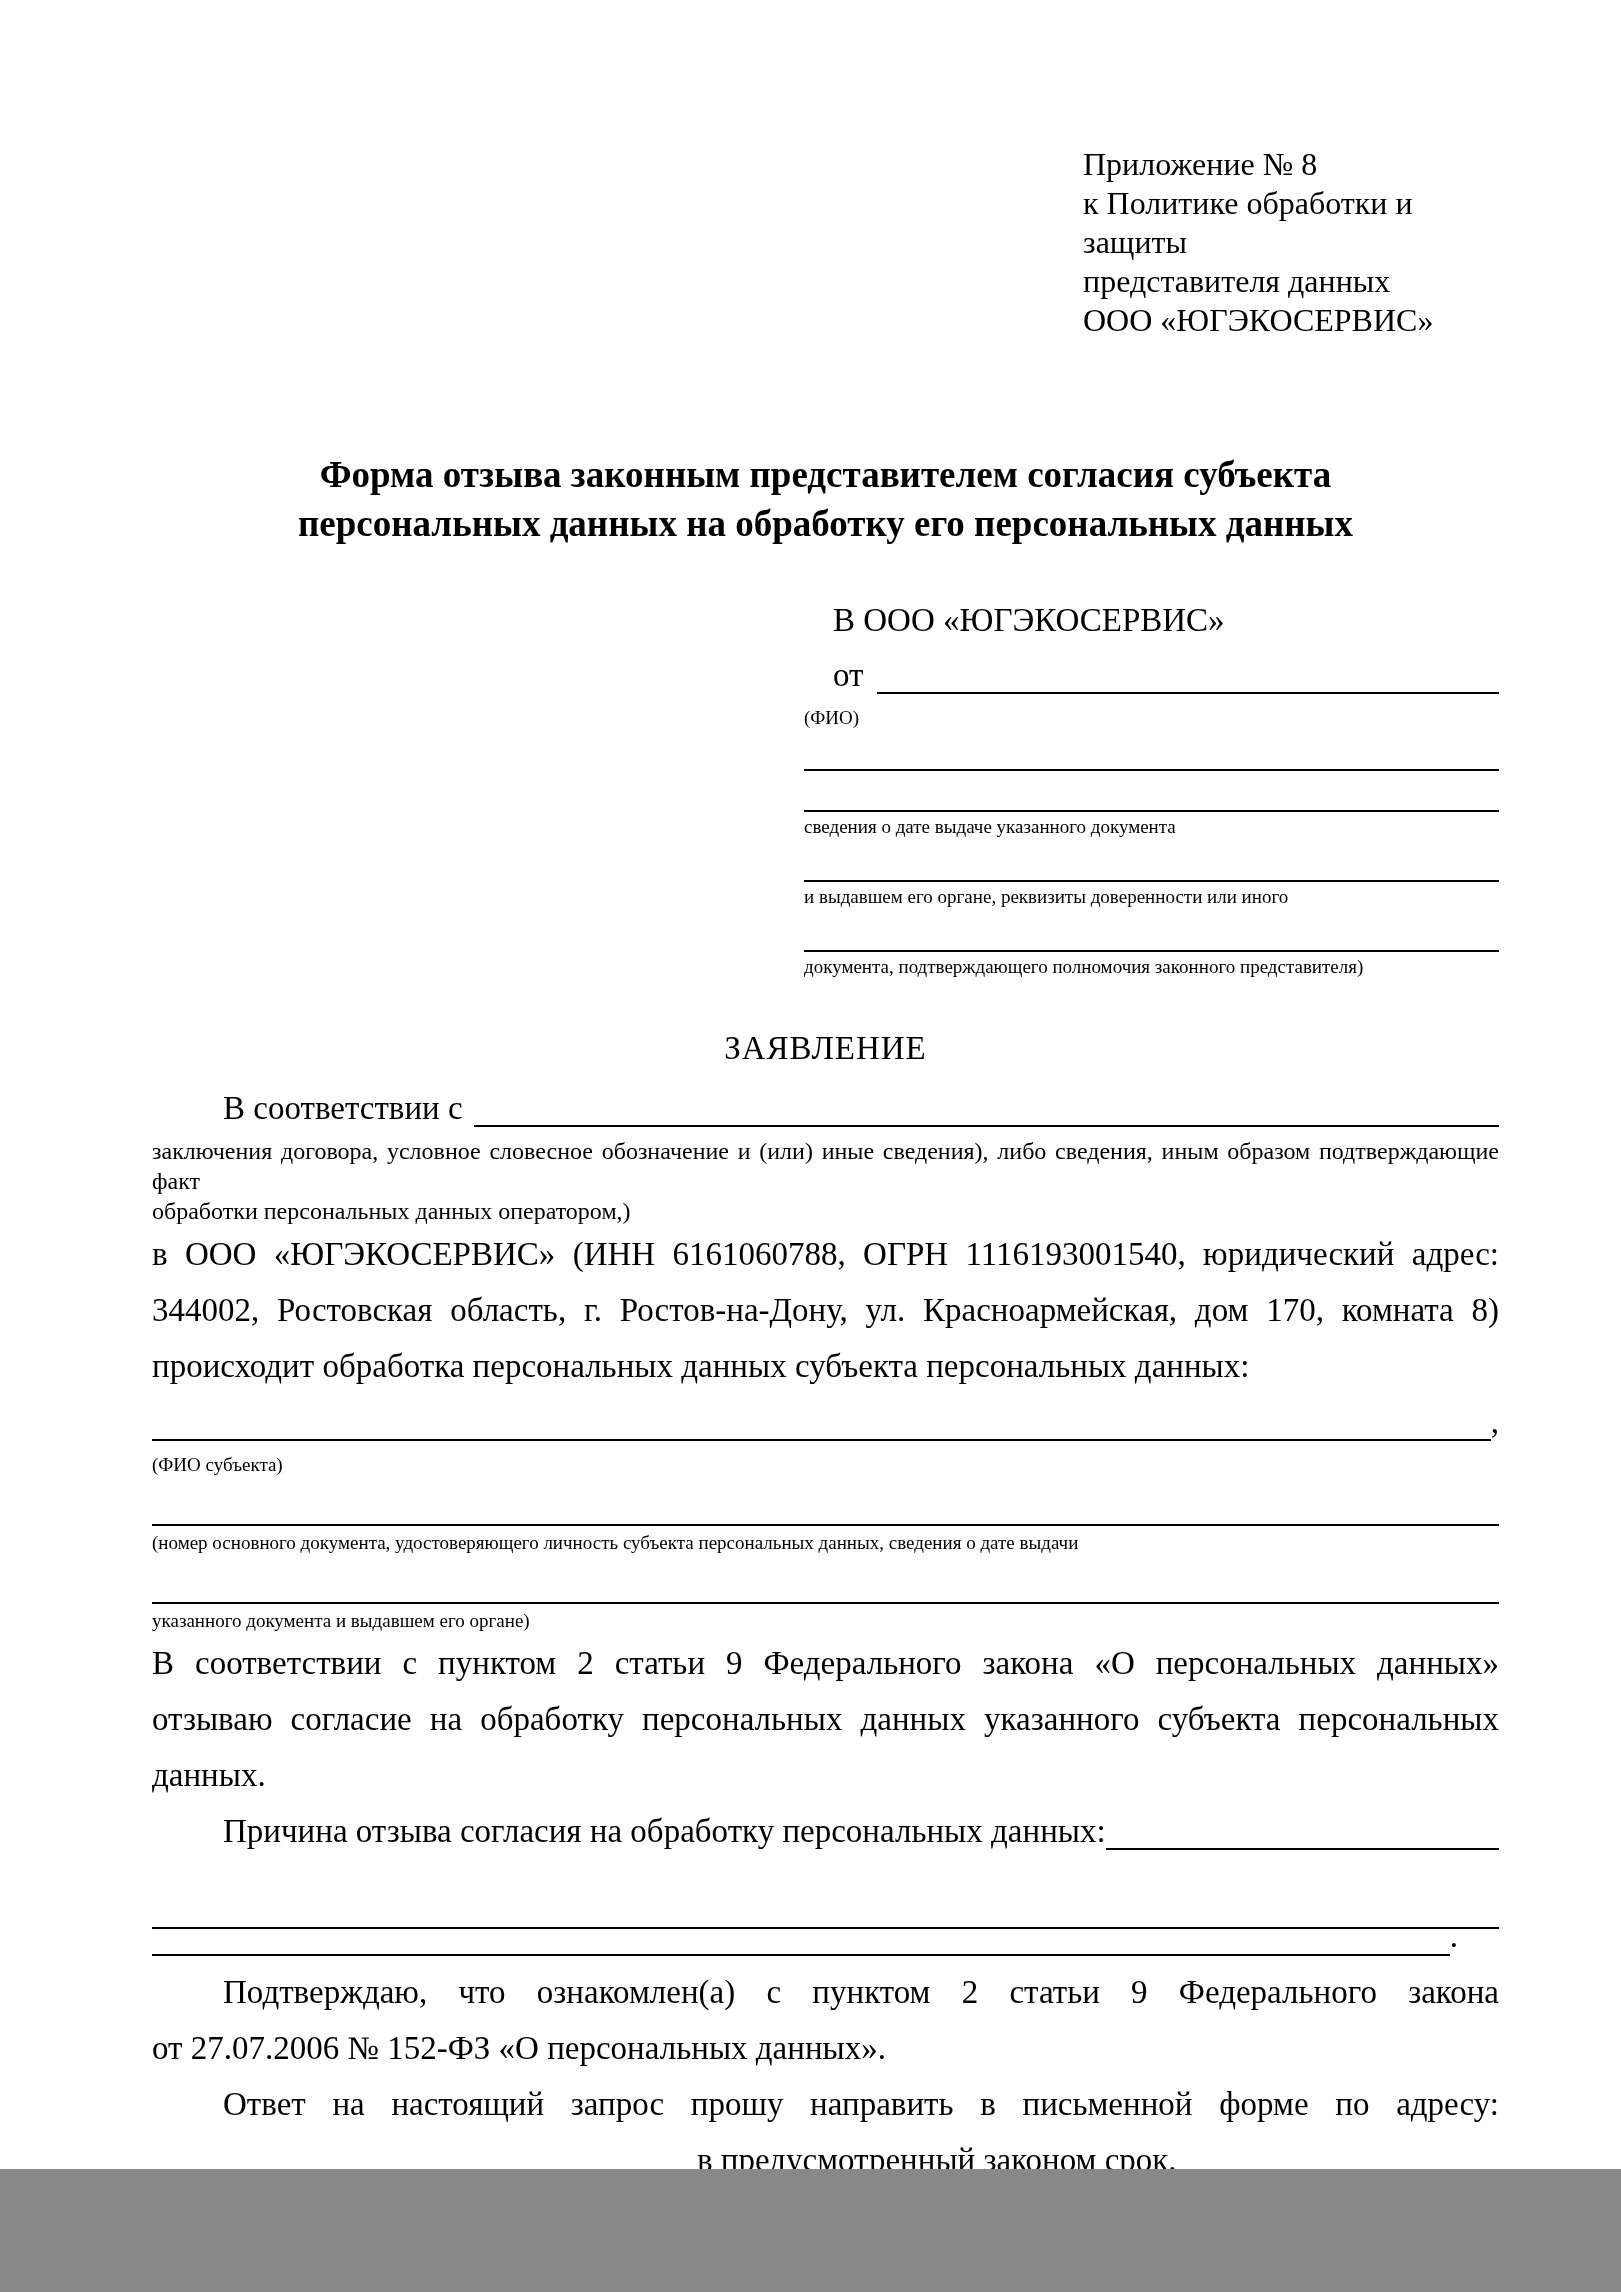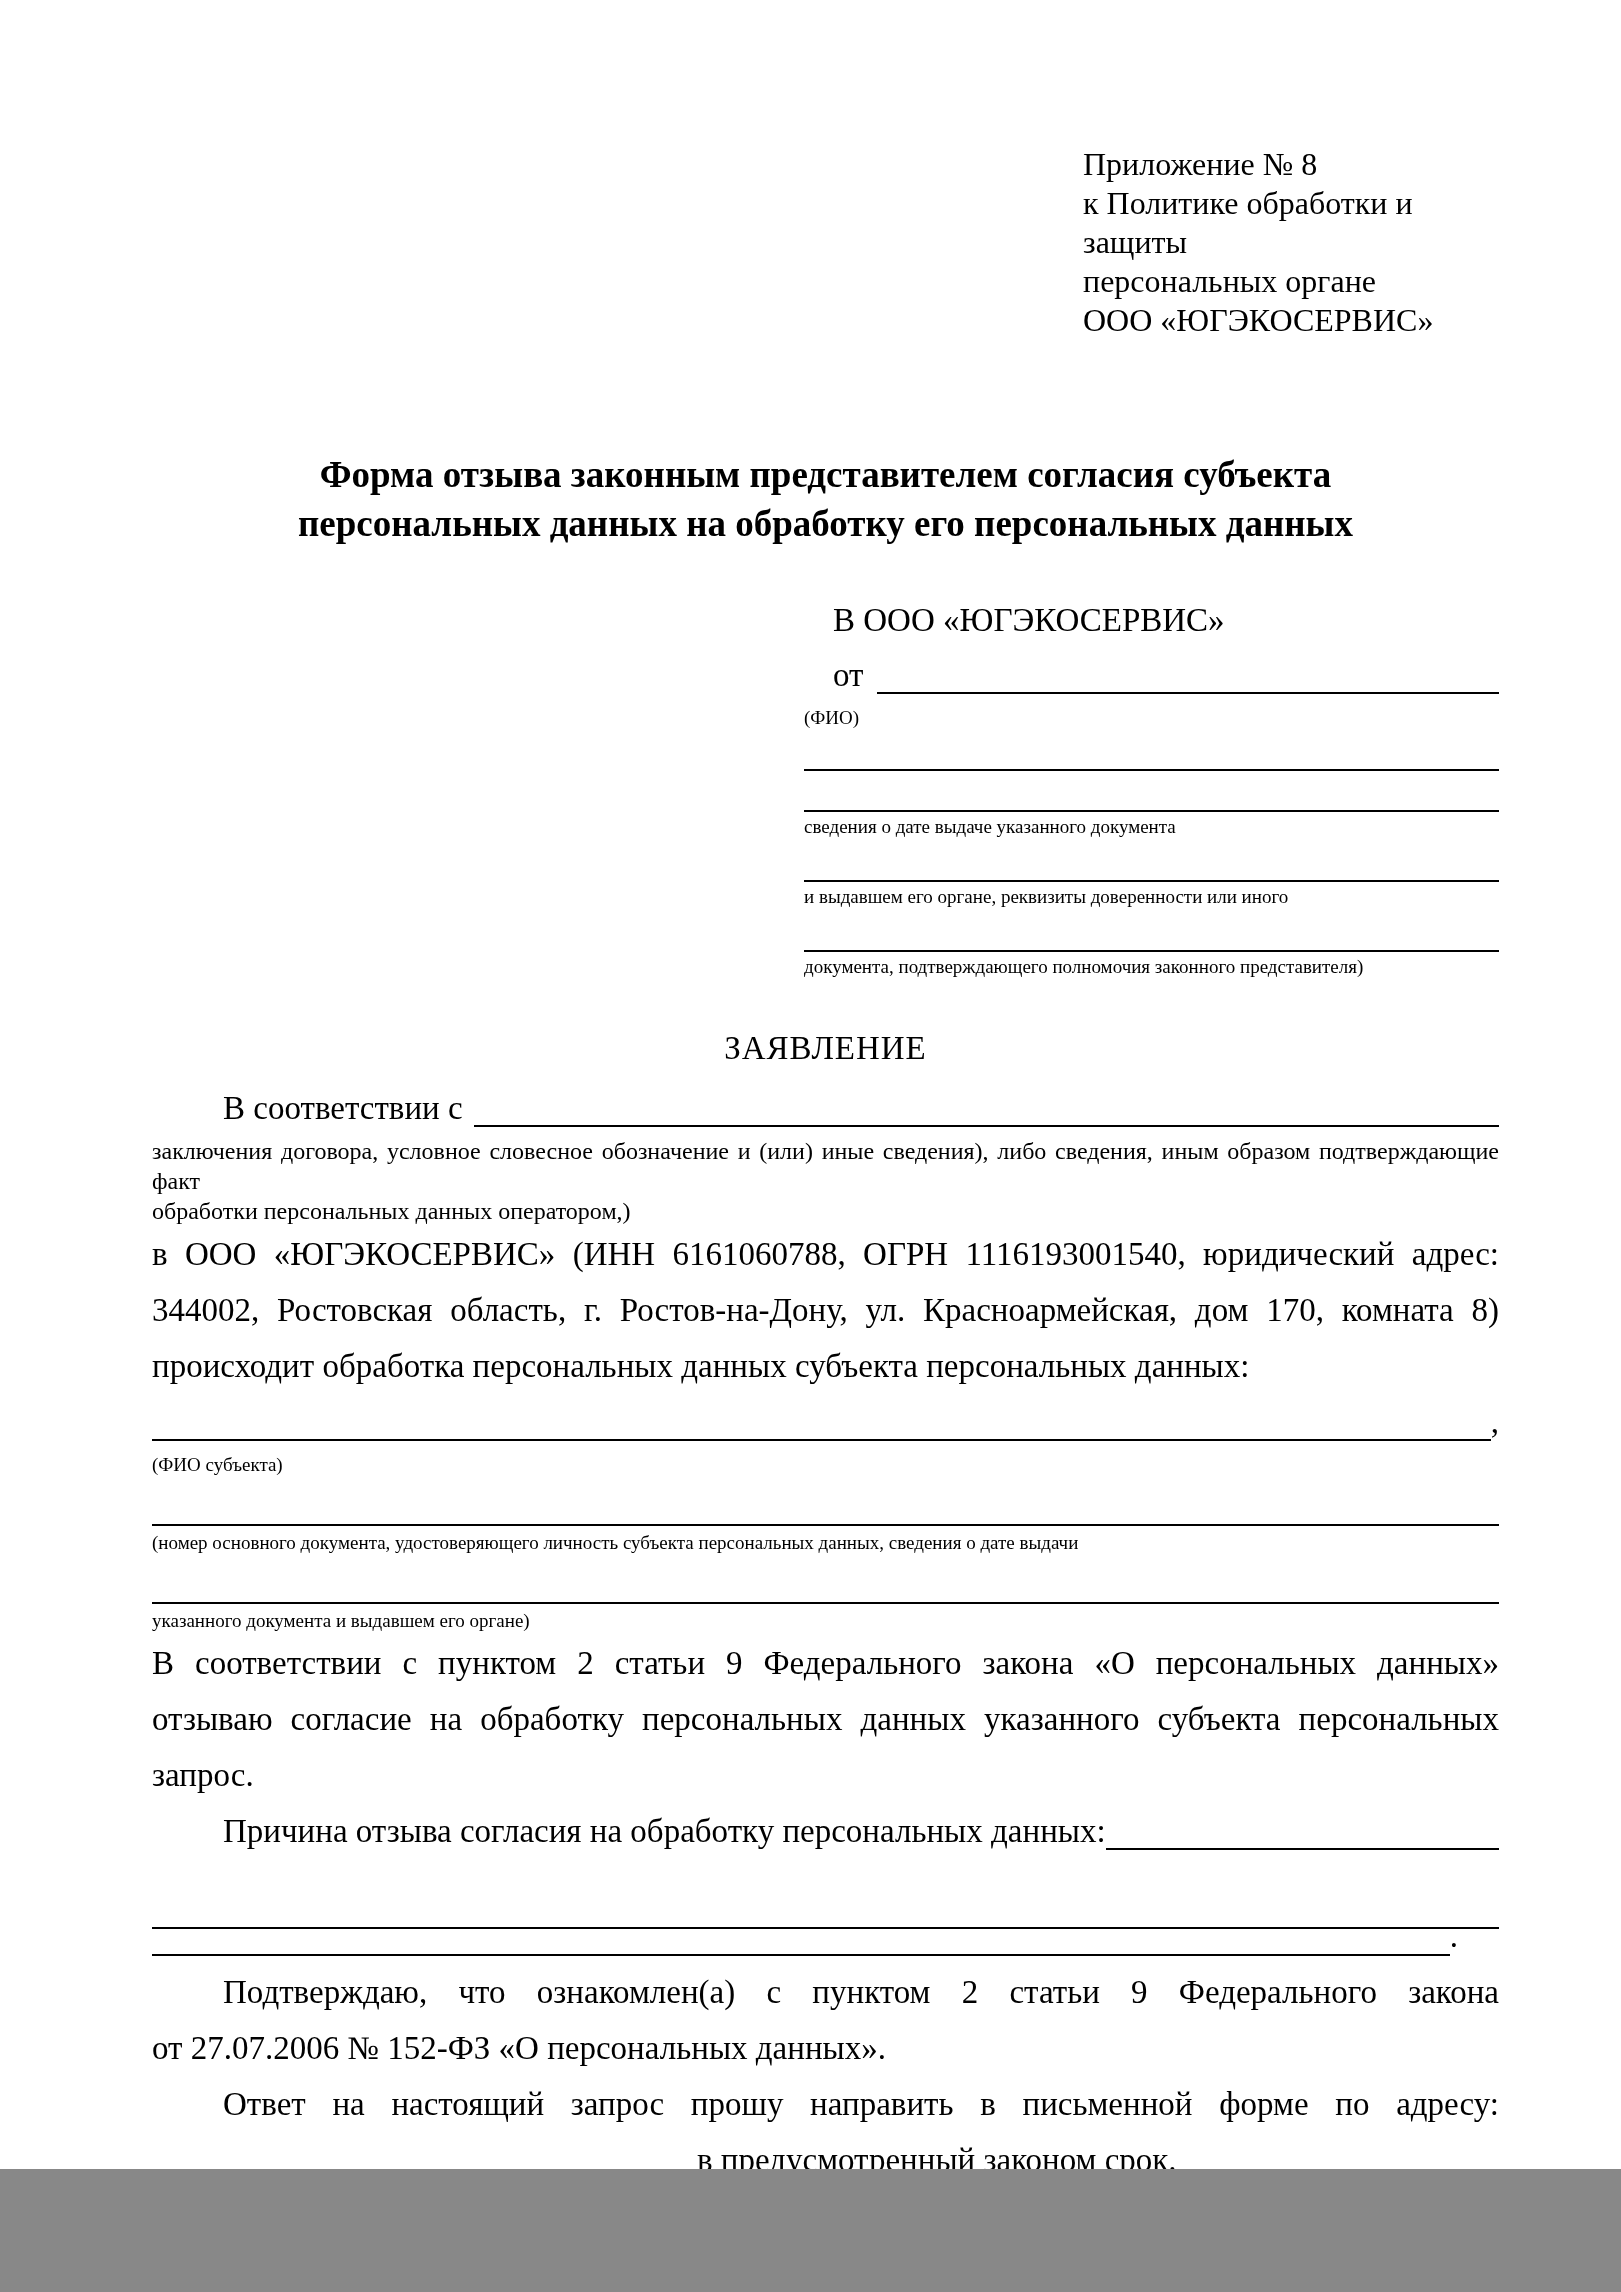--- a/index.html
+++ b/index.html
@@ -50,21 +50,21 @@
   .reply2 .blank-fixed { width: 545px; border-bottom: 2.9px solid #000; margin-bottom: 8.8px; }
 </style>
 </head>
 <body>
 
 <div class="page">
 
   <div class="annex">
     <div>Приложение № 8</div>
     <div>к Политике обработки и защиты</div>
-    <div>персональных органе</div>
+    <div>представителя данных</div>
     <div>ООО «ЮГЭКОСЕРВИС»</div>
   </div>
 
   <div class="title">
     <div>Форма отзыва законным представителем согласия субъекта</div>
     <div>персональных данных на обработку его персональных данных</div>
   </div>
 
   <div class="addressee">
     <div class="addr-to">В ООО «ЮГЭКОСЕРВИС»</div>
@@ -116,21 +116,21 @@
   <div class="cap">(ФИО субъекта)</div>
 
   <div class="u-line doc-line"></div>
   <div class="cap wide-cap">(номер основного документа, удостоверяющего личность субъекта персональных данных, сведения о дате выдачи</div>
   <div class="u-line doc-line"></div>
   <div class="cap wide-cap">указанного документа и выдавшем его органе)</div>
 
   <div>
     <div class="force-justify">В соответствии с пунктом 2 статьи 9 Федерального закона «О персональных данных»</div>
     <div class="force-justify">отзываю согласие на обработку персональных данных указанного субъекта персональных</div>
-    <div>запрос.</div>
+    <div>данных.</div>
   </div>
 
   <div class="row reason-row">
     <span class="prefix">Причина отзыва согласия на обработку персональных данных:</span>
     <span class="fill"></span>
   </div>
 
   <div class="u-line blank-full"></div>
   <div class="row blank-dot">
     <span class="fill"></span>

